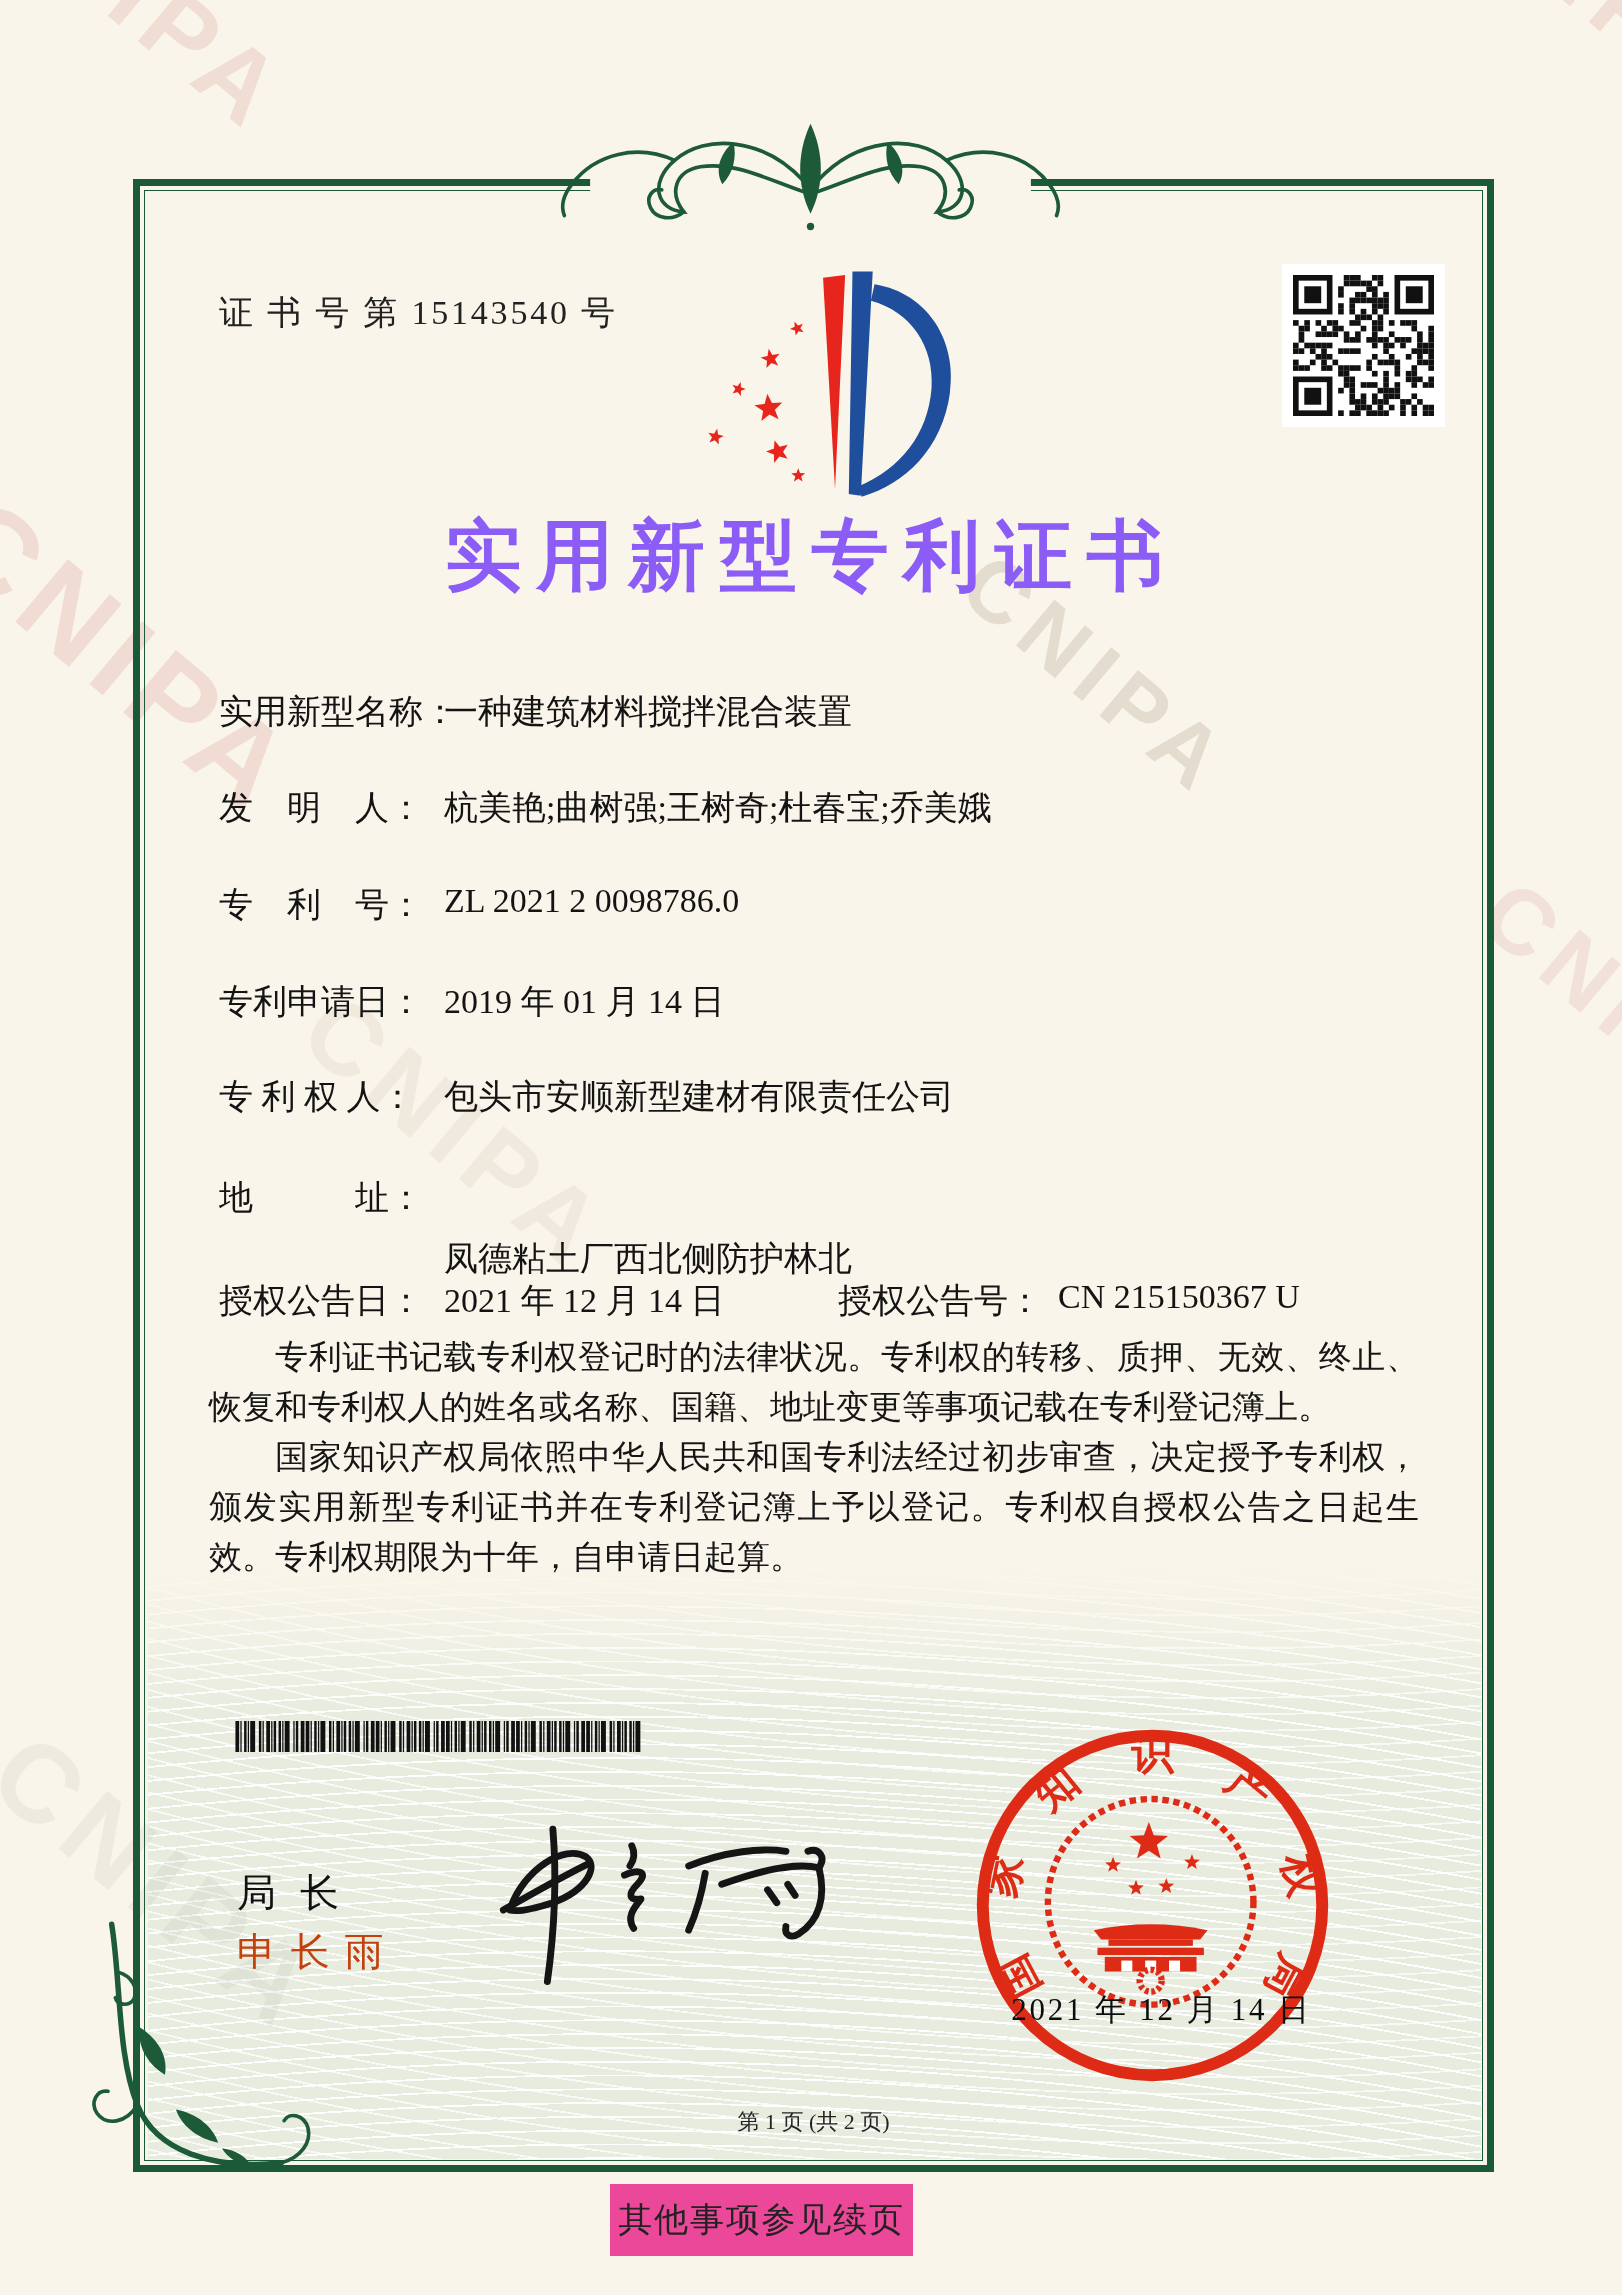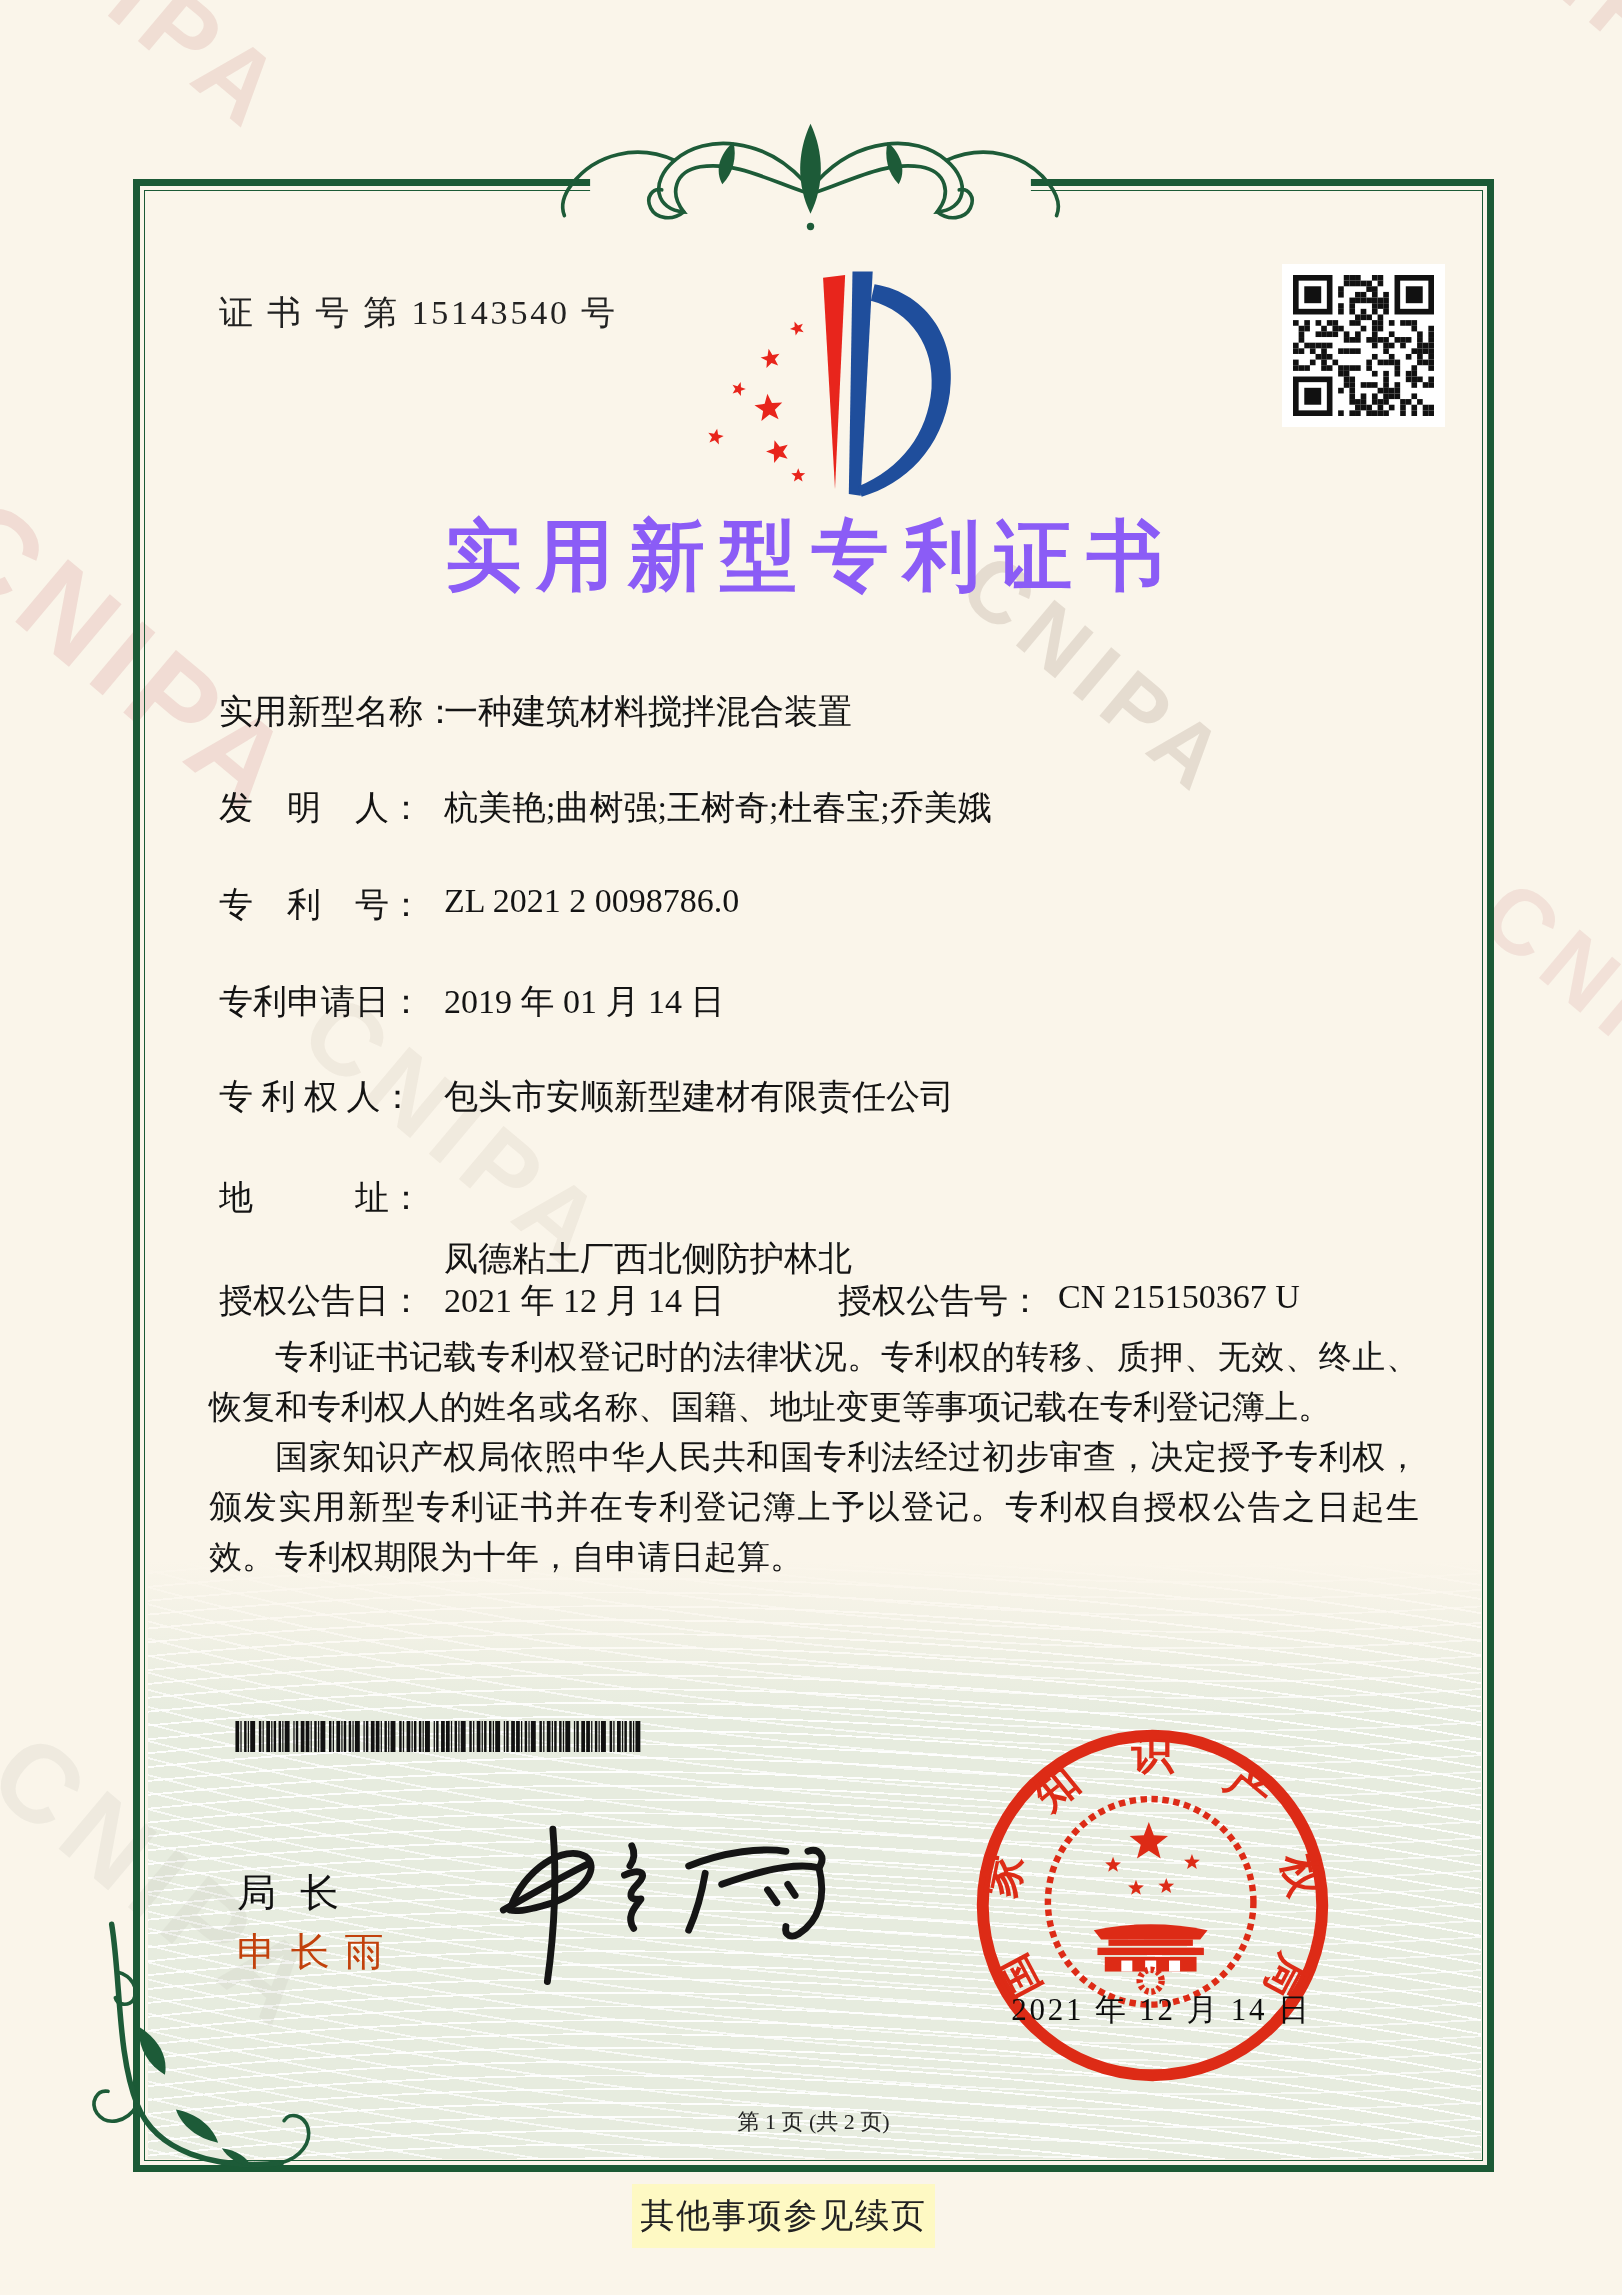--- a/index.html
+++ b/index.html
@@ -55,21 +55,21 @@
   }
   .sealdate{
     position:absolute; left:1010px; top:1989px; width:303px; text-align:center;
     font-size:31px; letter-spacing:2.8px; color:#0d0d0d;
   }
   .pagefoot{
     position:absolute; left:133px; width:1361px; top:2107px; text-align:center;
     font-size:22px; color:#222;
   }
   .contnote{
-    position:absolute; left:632px; top:2184px; width:303px; height:64px; background:#fef9c3;
+    position:absolute; left:610px; top:2184px; width:303px; height:72px; background:#ec4899;
     display:flex; align-items:center; justify-content:center;
     font-size:34px; color:#222; letter-spacing:1.8px;
   }
   .qrbox{position:absolute; left:1282px; top:264px; width:163px; height:163px; background:#ffffff;}
 </style>
 </head>
 <body>
 
 <div class="page">
 

